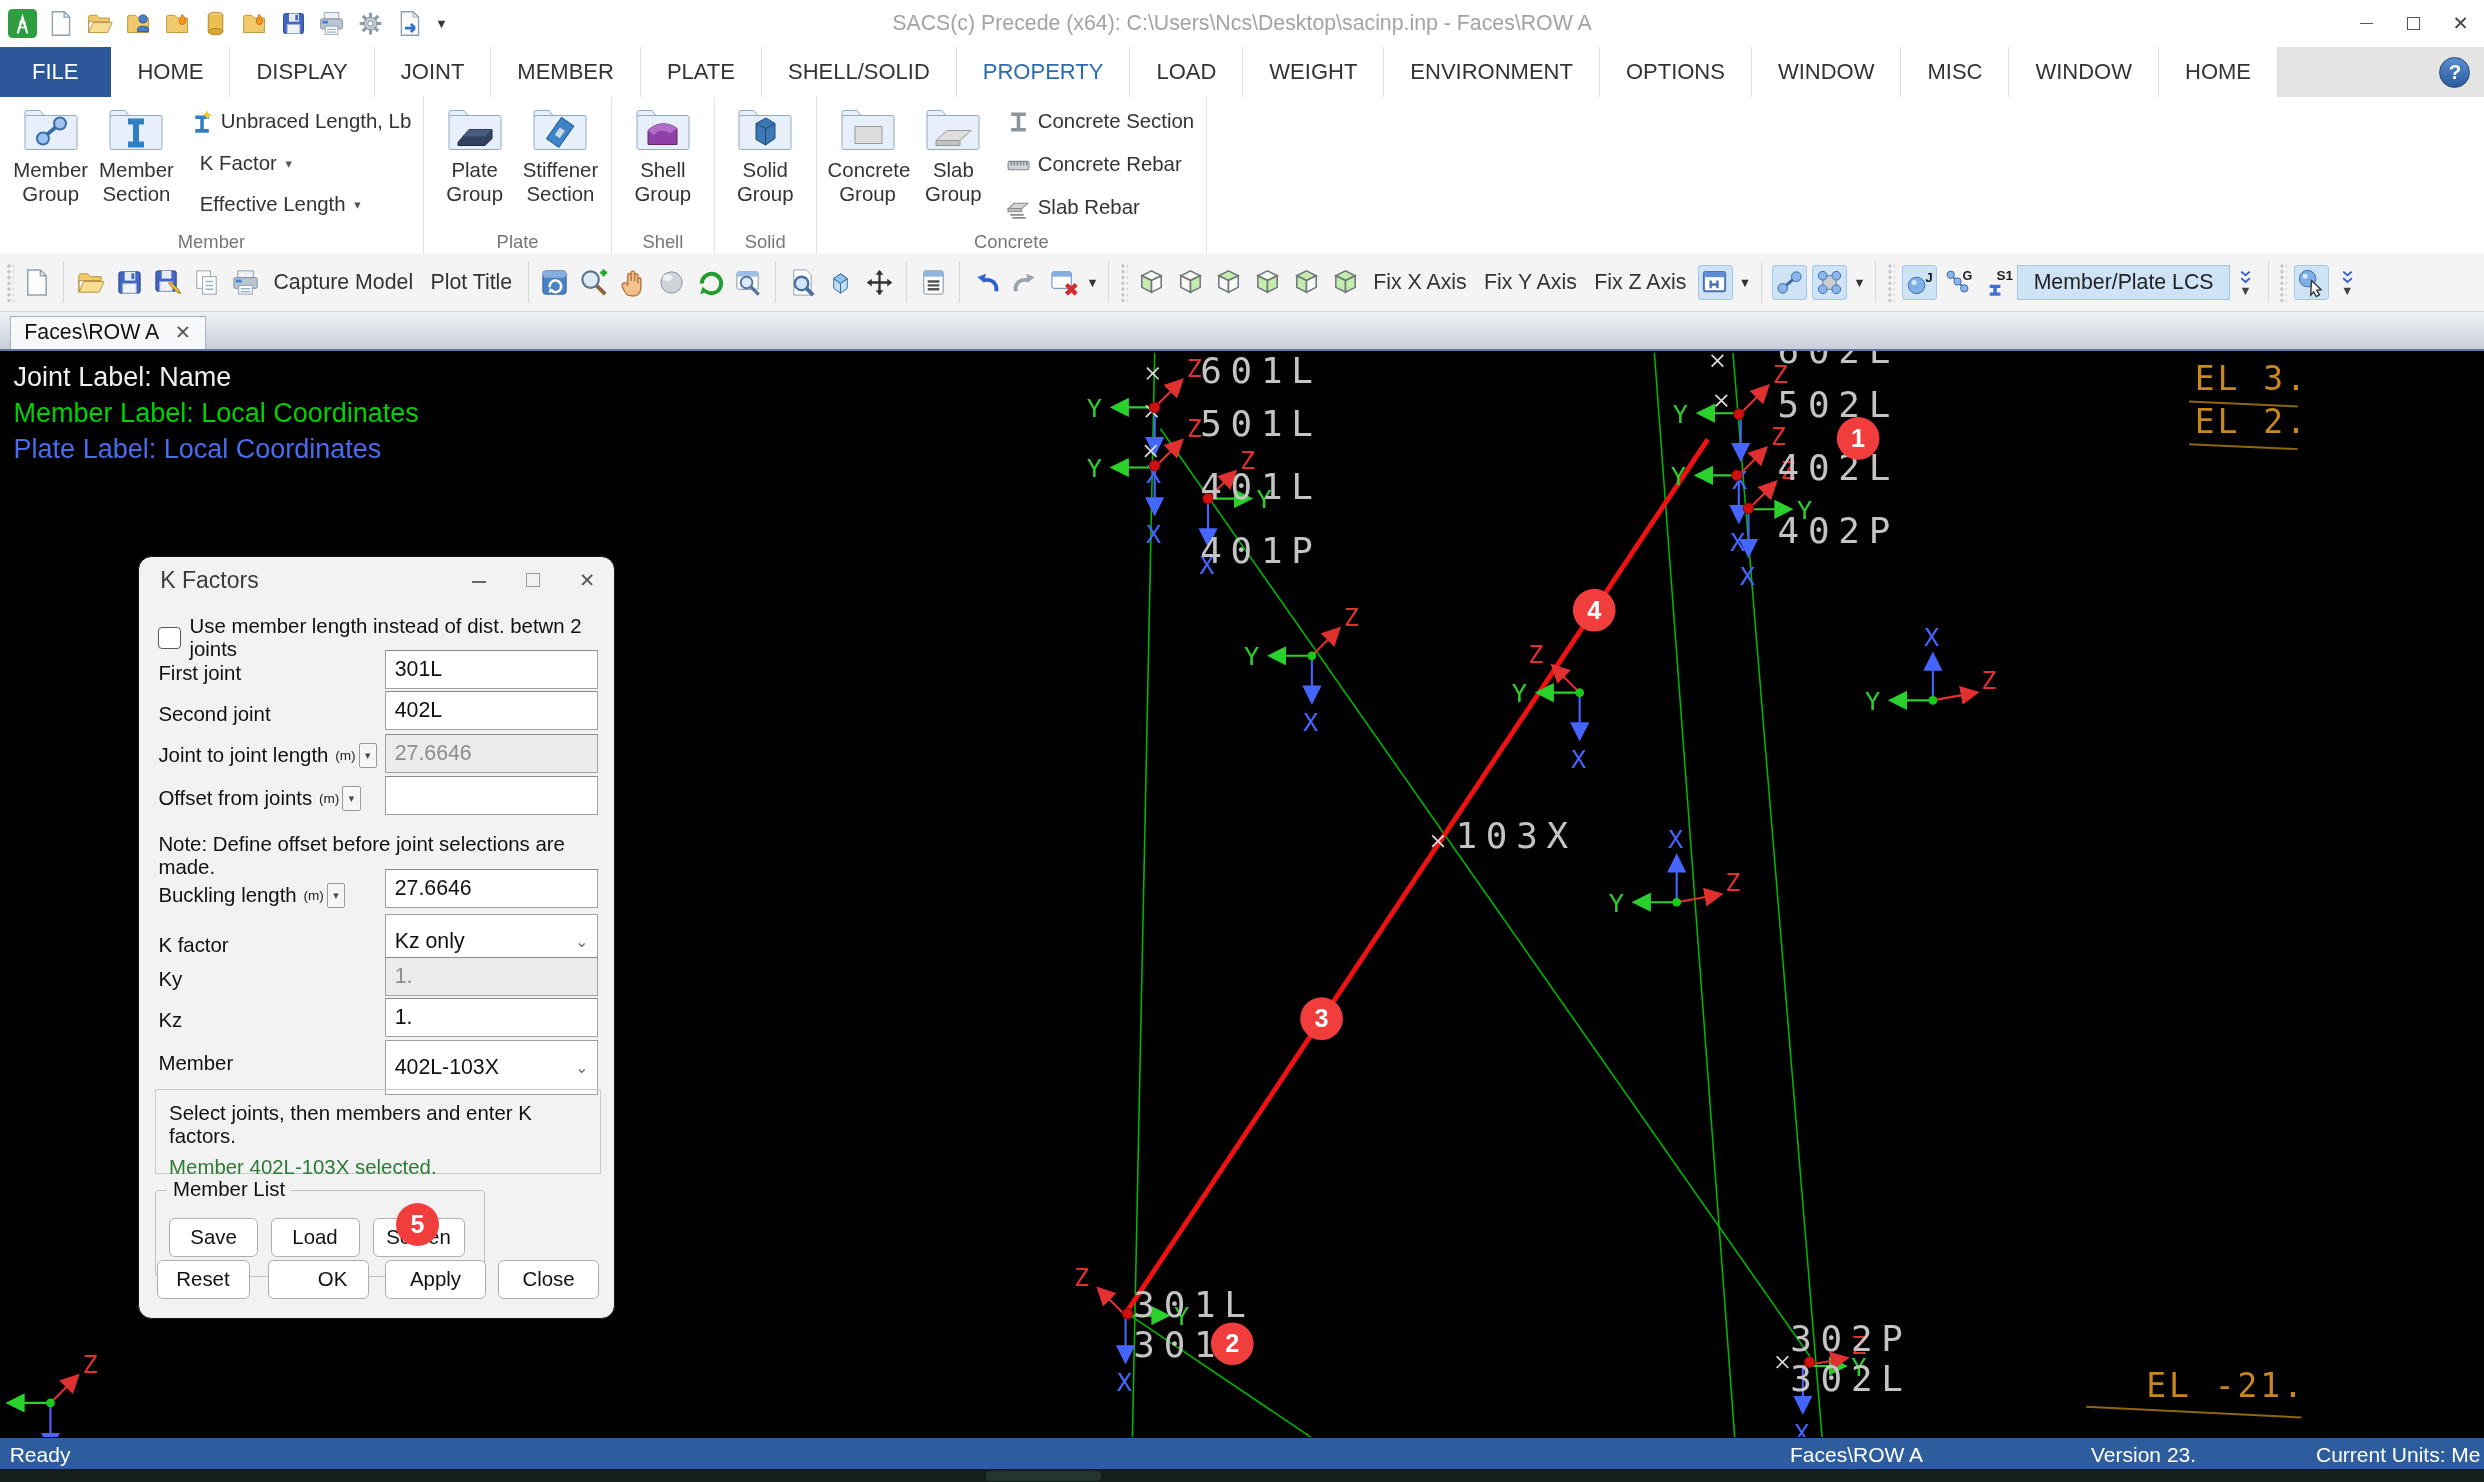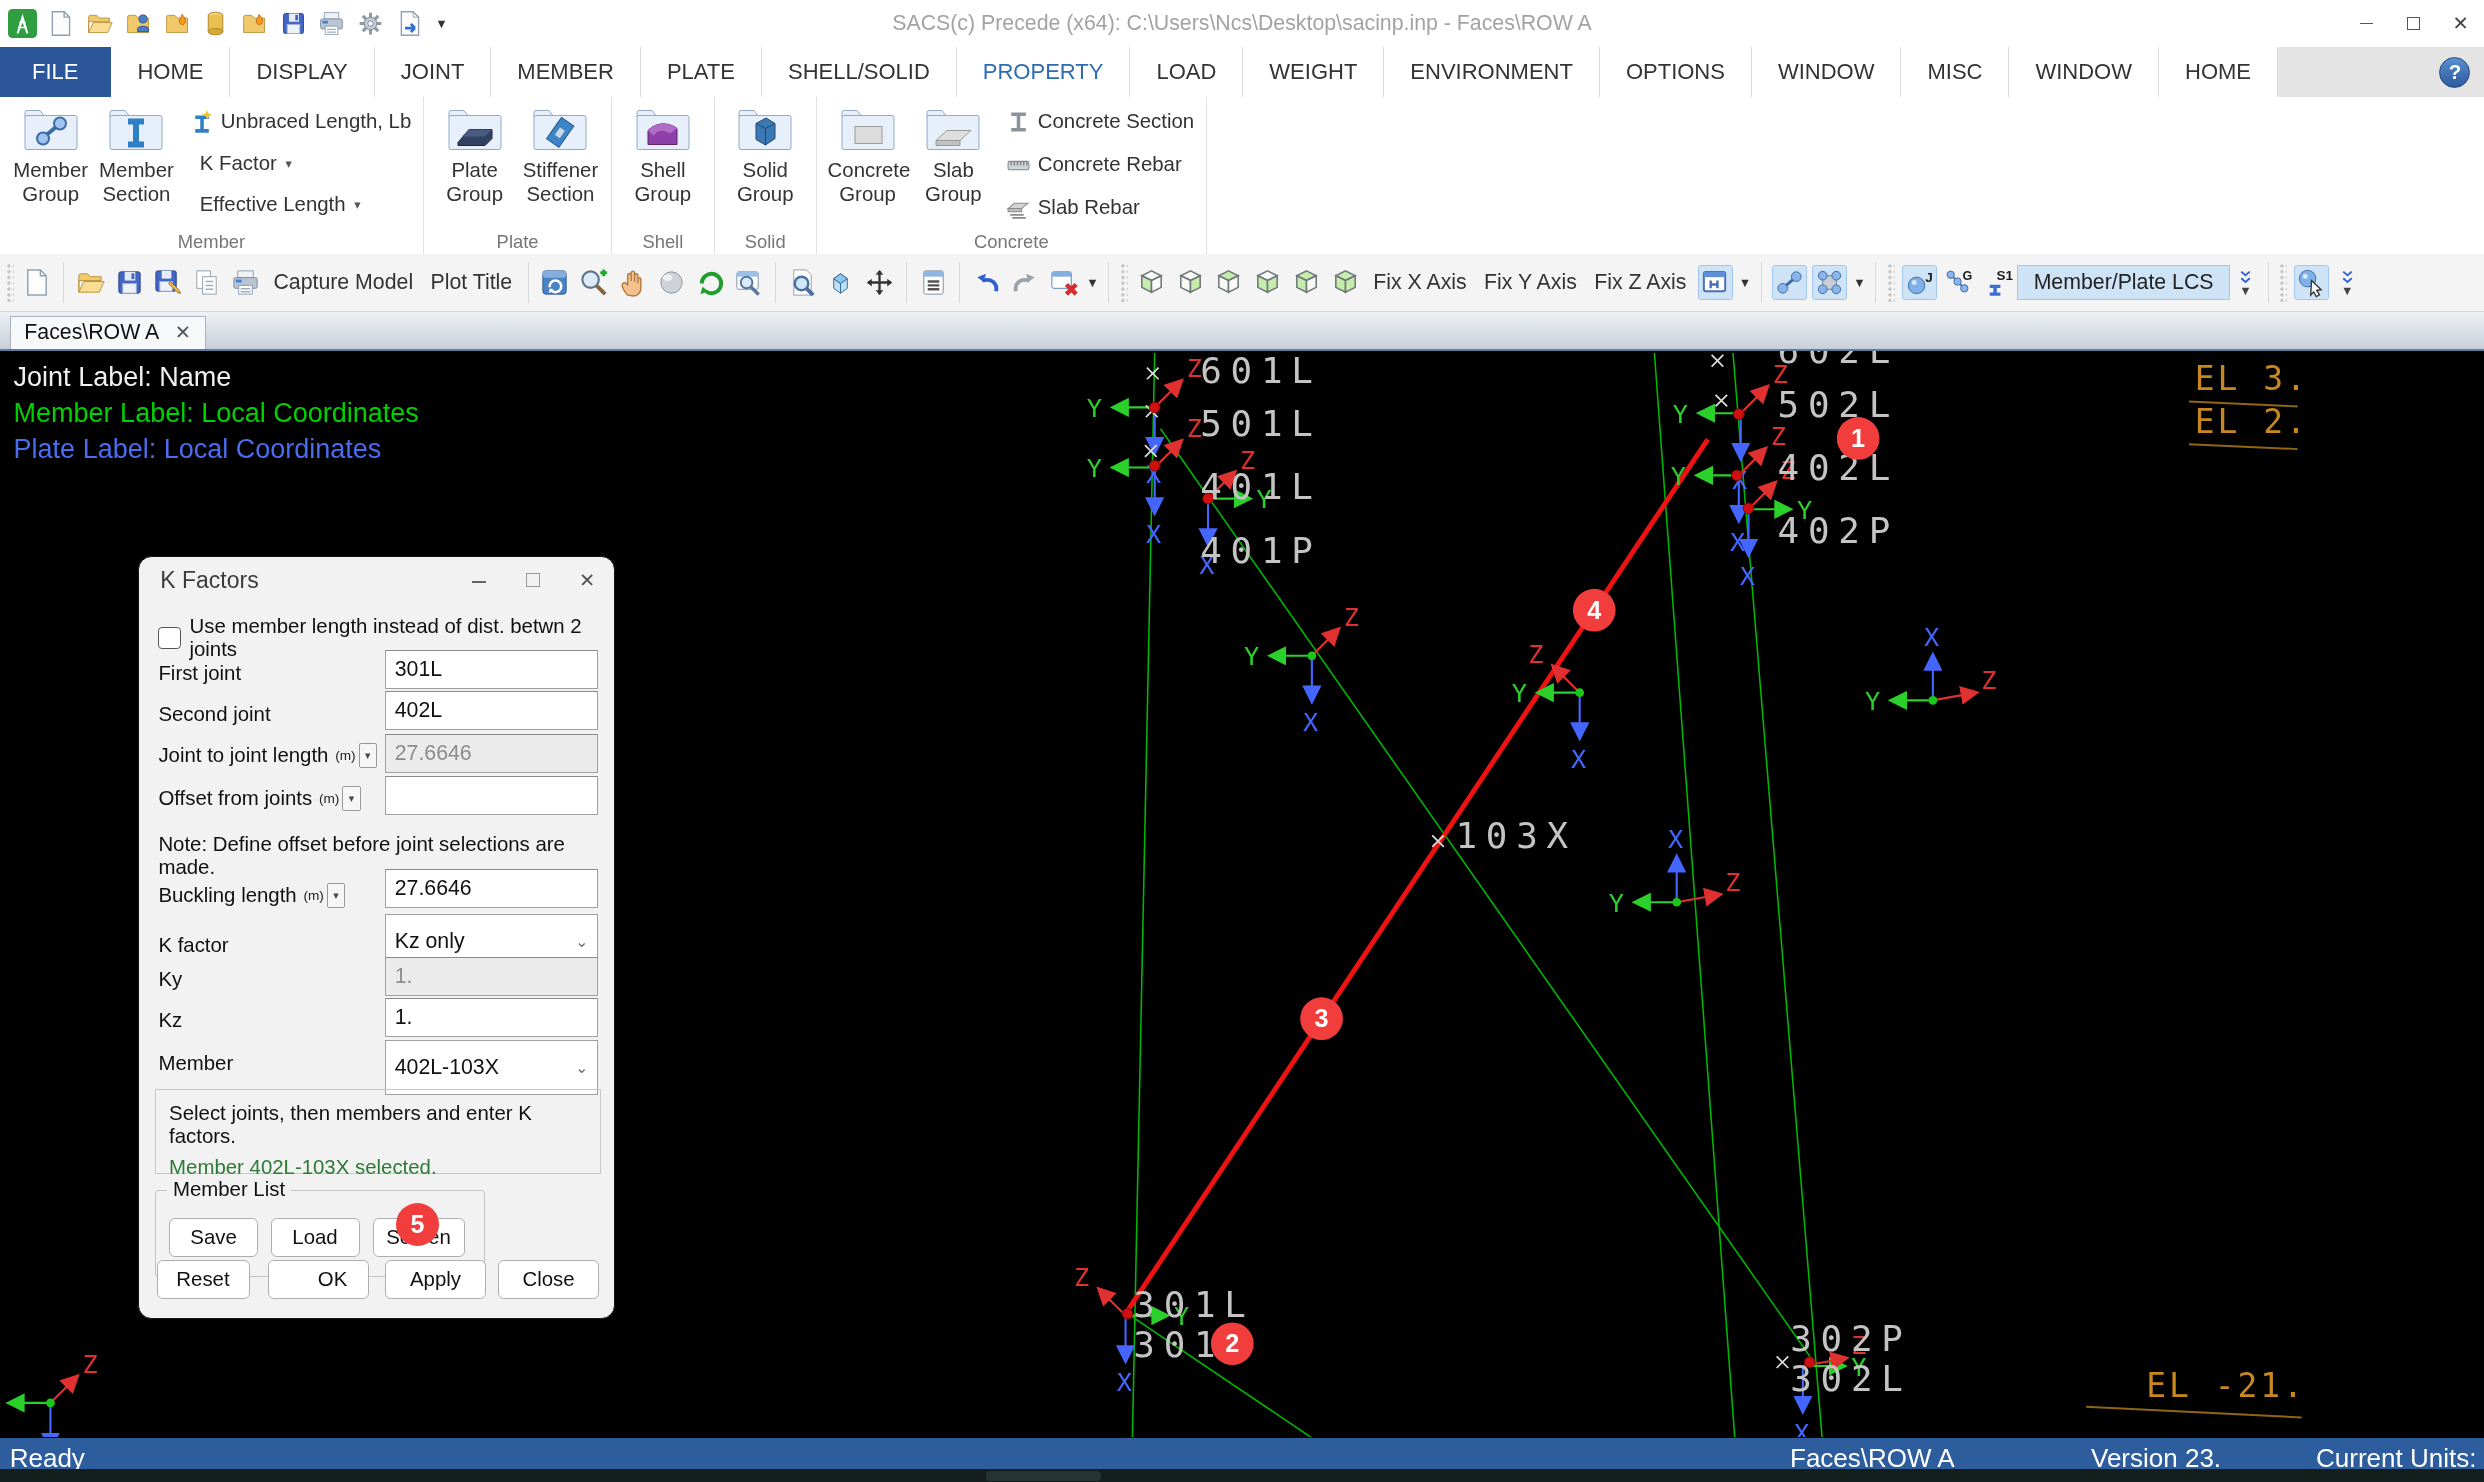--- a/index.html
+++ b/index.html
@@ -51,21 +51,21 @@
   .chevstack .dd{font-size:12.6px;color:#444;line-height:9.7px;}
   
   .doctabs{position:absolute;left:0;top:312px;width:2484px;height:37px;background:linear-gradient(#eef1f5,#c8cfd9);}
   .dtab{position:absolute;left:9.7px;top:3.9px;height:32px;background:#f6f8fa;border:1px solid #a9b2be;border-bottom:none;
         display:flex;align-items:center;padding:0 13.6px;font-size:21.3px;color:#111;gap:15.5px;}
   .dtab .x{color:#555;font-size:19.4px;}
   
   .canvas{position:absolute;left:0;top:349px;width:2484px;height:1089px;background:#000;border-top:2.9px solid #5e7ca3;box-sizing:border-box;}
   .legend{position:absolute;left:13.6px;top:7.8px;font-size:27px;line-height:36px;}
   
-  .statusbar{position:absolute;left:0;top:1438px;width:2484px;height:31px;background:#2e5d9e;color:#fff;font-size:26px;}
+  .statusbar{position:absolute;left:0;top:1438px;width:2484px;height:31px;background:#2e5d9e;color:#fff;font-size:21px;}
   .statusbar span{position:absolute;top:4.9px;white-space:nowrap;}
   .bottomstrip{position:absolute;left:0;top:1469px;width:2484px;height:13.6px;background:#141f1d;}
   .bottomstrip .pill{position:absolute;left:986px;top:1.9px;width:115px;height:9.7px;border-radius:3.9px;background:#243431;}
   
   .dialog{position:absolute;left:138px;top:512px;width:477px;height:763px;background:#f2f2f2;border:1.9px solid #141414;
           border-radius:13.6px;box-shadow:0 9.7px 29px rgba(0,0,0,.6);box-sizing:border-box;margin-top:44px;}
   .dlg-title{position:absolute;left:0;top:0;right:0;height:47px;display:flex;align-items:center;}
   .dlg-title .t{font-size:23px;color:#3c3c3c;margin-left:21.3px;flex:1;}
   .dlg-ctrl{width:54px;text-align:center;color:#555;font-size:19.4px;}
   .dlg-ctrl .maxbox{display:inline-block;width:12.6px;height:11.6px;border:1.5px solid #9a9a9a;}

